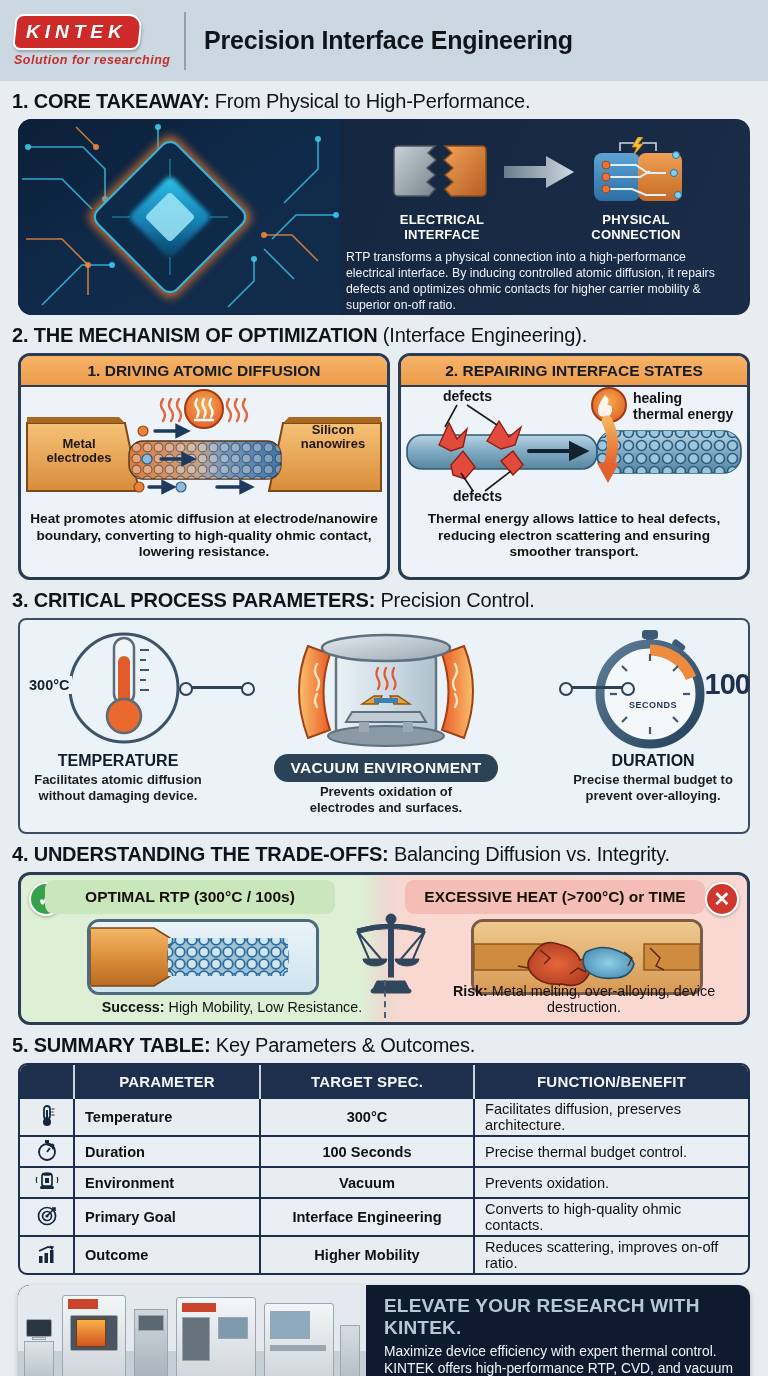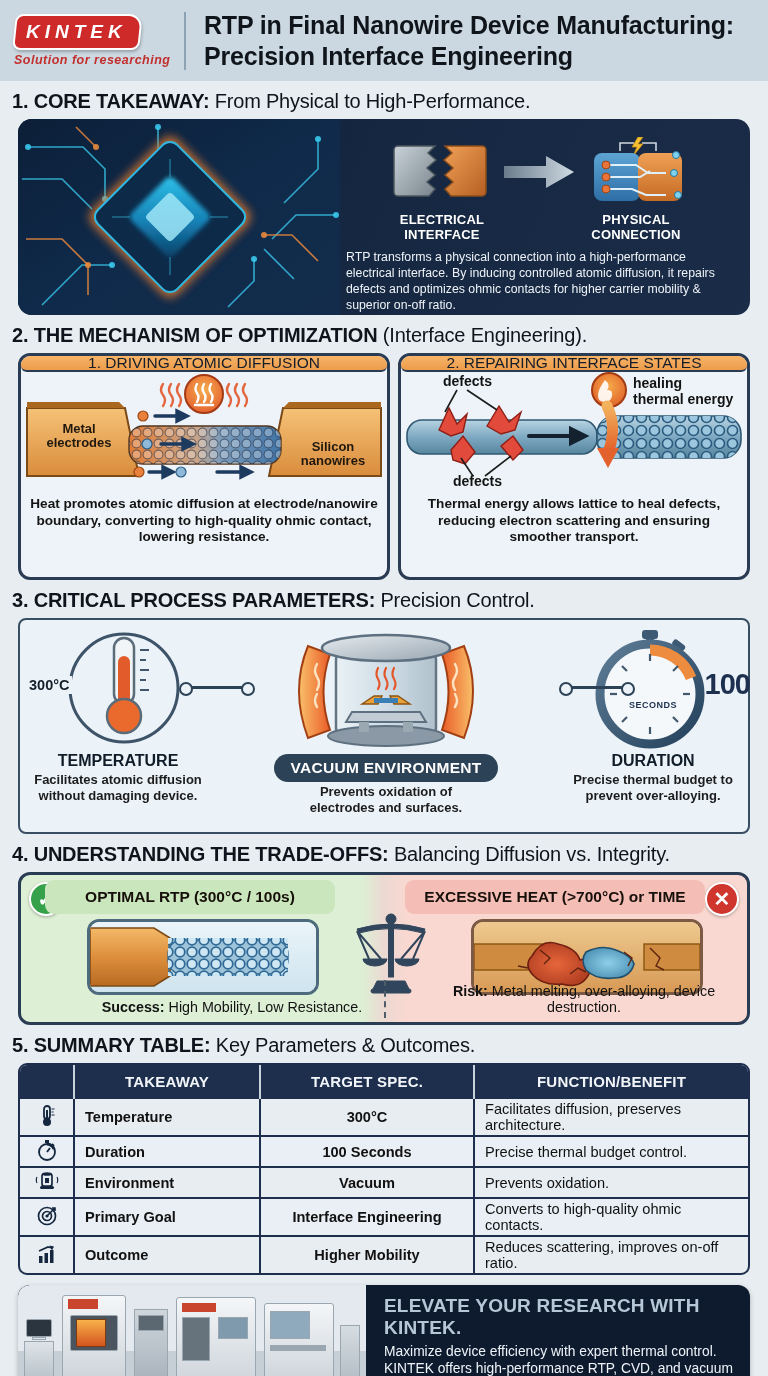--- a/index.html
+++ b/index.html
@@ -29,21 +29,21 @@
   .s1-right { flex:1; padding:10px 14px 8px 2px; color:#fff; position:relative; }
   .s1-icons { display:flex; align-items:center; justify-content:center; gap:14px; margin-top:8px; height:74px; }
   .s1-iconlab { display:flex; gap:44px; justify-content:center; margin-top:2px; }
   .s1-iconlab .lab { text-align:center; font-weight:bold; font-size:13px; line-height:1.15; letter-spacing:.2px; width:150px; }
   .s1-cap { margin-top:7px; font-size:12.3px; line-height:1.3; color:#eef3f8; padding:0 4px; }
 
   
   .s2-row { display:flex; gap:8px; width:732px; margin:0 auto; }
   .s2-card { border:3px solid #2a3b54; border-radius:12px; background:#edf3f8; overflow:hidden; height:227px; position:relative; }
   .s2-card.left { width:372px; } .s2-card.right { width:352px; }
-  .s2-bar { height:16px; background:linear-gradient(#f7b468,#ec9c4b); border-bottom:2.5px solid #2a3b54; display:flex; align-items:center; justify-content:center; font-weight:normal; font-size:15.5px; color:#151d29;border-radius:6px; }
+  .s2-bar { height:31px; background:linear-gradient(#f7b468,#ec9c4b); border-bottom:2.5px solid #2a3b54; display:flex; align-items:center; justify-content:center; font-weight:bold; font-size:15.5px; color:#151d29; }
   .s2-diagram { position:relative; height:122px; }
   .s2-cap { text-align:center; font-weight:bold; font-size:13.6px; line-height:1.22; color:#141414; padding:2px 8px; }
   .dlabel { position:absolute; font-weight:bold; font-size:13px; color:#20180f; line-height:1.1; text-align:center; }
   .dlabel2 { position:absolute; font-weight:bold; font-size:13.5px; color:#131313; line-height:1.12; }
 
   
   .s3-panel { height:216px; background:#ebf2f8; border:2px solid #3a4e63; border-radius:8px; padding-top:8px; }
   .s3-cols { display:flex; height:100%; }
   .s3-col { position:relative; text-align:center; }
   .s3-col.c1 { width:196px; } .s3-col.c2 { width:340px; } .s3-col.c3 { width:194px; }
@@ -102,21 +102,20 @@
 
   <div class="hdr">
     <div class="logo-wrap">
       <div class="logo-box">
         <span>KINTEK</span>
       </div>
       <div class="logo-tag">Solution for researching</div>
     </div>
     <div class="hdr-divider"></div>
     <div class="hdr-title">
-      <div>RTP in Final Nanowire Device Manufacturing:</div>
       <div>Precision Interface Engineering</div>
     </div>
   </div>
 
   <div class="sec-h"><b>1. CORE TAKEAWAY:</b><span class="rest"> From Physical to High-Performance.</span></div>
 
   <div class="panel s1-panel">
     <div class="s1-art">
       <svg width="322" height="196" viewBox="0 0 322 196">
         <defs>
@@ -321,21 +320,21 @@
           </g>
           <circle cx="122" cy="44" r="5" fill="#e8813c" stroke="#9c4716" stroke-width="1.2"></circle>
           <circle cx="126" cy="72" r="5" fill="#8fb9d8" stroke="#2c5d84" stroke-width="1.2"></circle>
           <circle cx="118" cy="100" r="5" fill="#e8813c" stroke="#9c4716" stroke-width="1.2"></circle>
           <circle cx="160" cy="100" r="5" fill="#8fb9d8" stroke="#2c5d84" stroke-width="1.2"></circle>
         </svg>
         <div class="dlabel" style="left:14px; top:50px; width:88px;">
           <div>Metal</div>
           <div>electrodes</div>
         </div>
-        <div class="dlabel" style="left:268px; top:68px; width:88px;">
+        <div class="dlabel" style="left:268px; top:36px; width:88px;">
           <div>Silicon</div>
           <div>nanowires</div>
         </div>
       </div>
       <div class="s2-cap">Heat promotes atomic diffusion at electrode/nanowire boundary, converting to high-quality ohmic contact, lowering resistance.</div>
     </div>
 
     <div class="s2-card right">
       <div class="s2-bar">2. REPAIRING INTERFACE STATES</div>
       <div class="s2-diagram">
@@ -603,21 +602,21 @@
     <div class="s4-div"></div>
   </div>
 
   <div class="sec-h"><b>5. SUMMARY TABLE:</b><span class="rest"> Key Parameters &amp; Outcomes.</span></div>
 
   <div class="tbl-wrap">
     <table>
       <thead>
         <tr>
           <th></th>
-          <th>TAKEAWAY</th>
+          <th>PARAMETER</th>
           <th>TARGET SPEC.</th>
           <th>FUNCTION/BENEFIT</th>
         </tr>
       </thead>
       <tbody>
         <tr>
           <td>
             <svg width="20" height="22" viewBox="0 0 20 22">
                 <rect x="7" y="1" width="6" height="13" rx="3" fill="none" stroke="#15273f" stroke-width="1.8"></rect>
                 <rect x="9" y="5" width="2" height="9" fill="#15273f"></rect>

